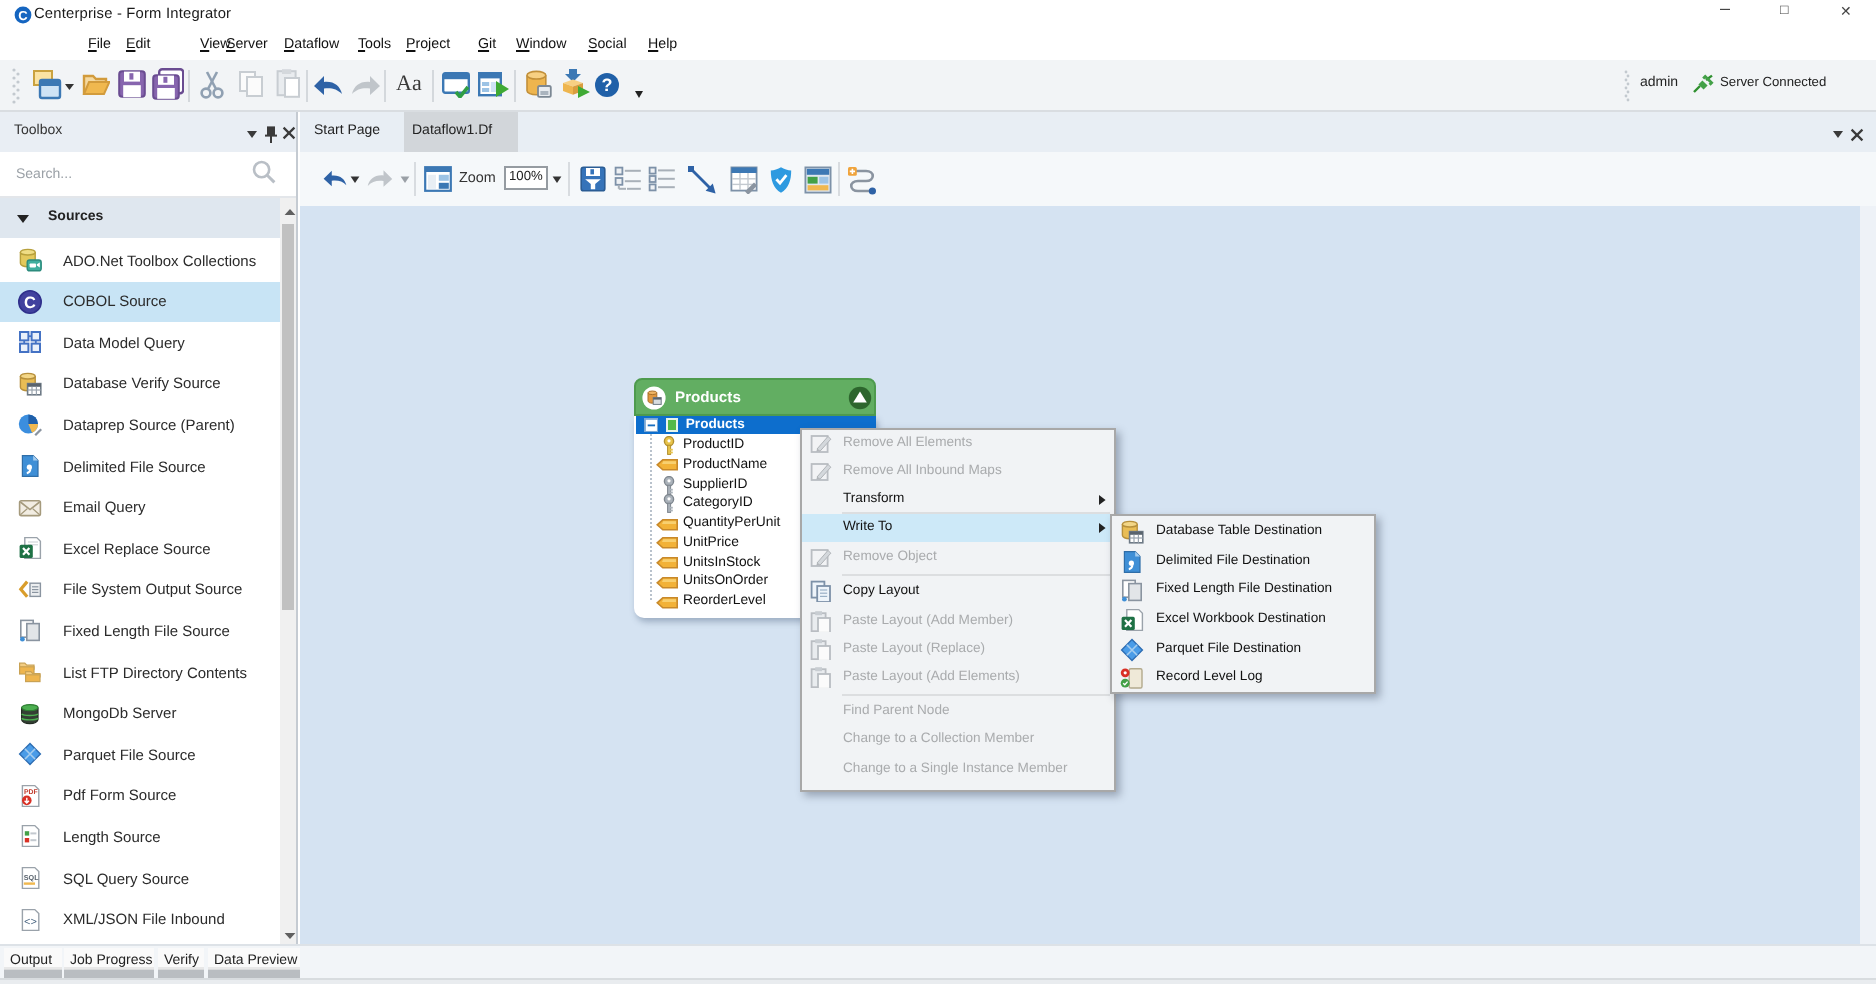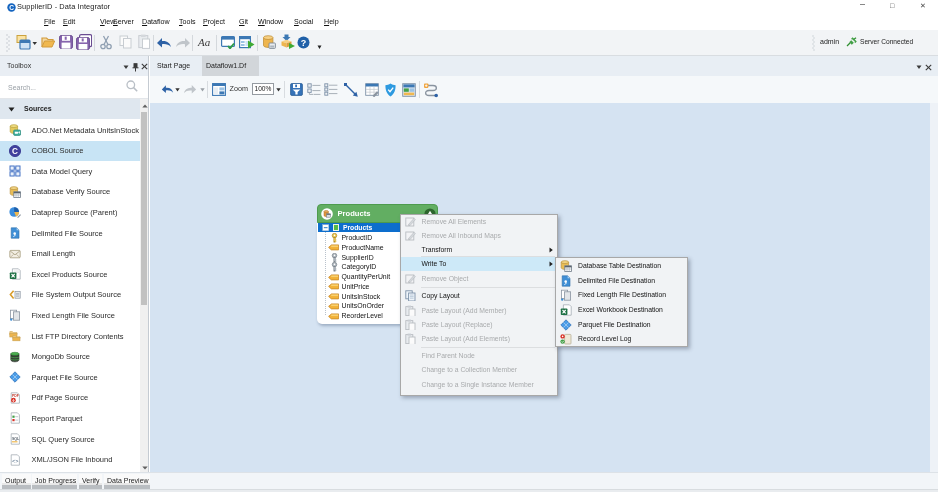--- a/index.html
+++ b/index.html
@@ -34,21 +34,21 @@
 #tbthumb { left:141px; width:6px; background:#c1c1c1; }
 
 #tabstrip { left:150px; top:56px; width:788px; height:20px; background:#e8eef4; }
 #tabactive { position:absolute; left:52px; top:0px; width:57px; height:20px; background:#d2d6da; }
 #tabstrip .tab { position:absolute; top:6px; font-size:7px; color:#222; }
 #dftoolbar { left:150px; top:76px; width:788px; height:27px; background:#f5f8fa; }
 .dfsep { position:absolute; top:5px; width:1px; height:17px; background:#d8dce0; }
 #canvas { left:150px; top:103px; width:788px; height:369px; background:#d5e3f2; }
 #rscroll { left:930px; top:103px; width:8px; height:369px; background:#eef2f7; }
 
-#node { position:absolute; left:167px; top:86px; width:121px; height:223px;margin-top:15px; }
+#node { position:absolute; left:167px; top:86px; width:121px; height:223px; }
 #nhead { position:absolute; left:0; top:0; width:121px; height:19px; background:#62ae62; border:1px solid #4e9b4e; border-radius:4px 4px 0 0; }
 #nbody { position:absolute; left:0; top:19px; width:121px; height:101px; background:#fff; border-radius:0 0 5px 5px; box-shadow:1px 2px 3px rgba(90,110,140,0.45); }
 #nrowsel { position:absolute; left:0.5px; top:19px; width:120px; height:8.6px; background:#0d6ecd; }
 .trow { position:absolute; left:0; height:9.8px; font-size:6.9px; color:#111; white-space:nowrap; }
 .trow .lbl { position:absolute; left:24.5px; top:1.0px; }
 
 .menu { position:absolute; background:#f1f3f5; border:1px solid #a8a8a8; box-shadow:2px 2px 4px rgba(60,70,90,0.4); }
 #cmenu { left:249.5px; top:110.5px; width:158px; height:182px; }
 #smenu { left:405px; top:154px; width:133px; height:90px; }
 .mi { position:absolute; left:0; width:100%; height:14.5px; }
@@ -64,21 +64,21 @@
 .btab span { position:absolute; left:3px; top:3px; font-size:7px; color:#222; white-space:nowrap; }
 </style>
 </head>
 <body>
 
 <div class="abs" id="titlebar"></div>
 <svg class="abs" style="left:7px;top:2.5px" width="9" height="9" viewBox="0 0 9 9">
     <circle cx="4.5" cy="4.5" r="4.2" fill="#1565c0"></circle>
     <text x="4.5" y="6.8" font-size="6.5" font-weight="bold" fill="#fff" text-anchor="middle" font-family="Liberation Sans">C</text>
   </svg>
-<div class="abs" id="titletxt">SupplierID - Data Integrator</div>
+<div class="abs" id="titletxt">Centerprise - Form Integrator</div>
 <div class="abs winbtn" style="left:860px;top:-1px;font-size:9px">–</div>
 <div class="abs winbtn" style="left:890px;font-size:7px;top:2px">□</div>
 <div class="abs winbtn" style="left:920px;font-size:7px;top:2px">✕</div>
 
 <div class="abs" id="menubar">
 <span style="left:8px"><u>F</u>ile</span>
 <span style="left:27px"><u>E</u>dit</span>
 <span style="left:64px"><u>V</u>iew</span>
 <span style="left:77px"><u>S</u>erver</span>
 <span style="left:106px"><u>D</u>ataflow</span>
@@ -182,21 +182,21 @@
 
 <svg class="abs" style="left:156px;top:37px" width="16" height="11" viewBox="0 0 16 11">
     <path d="M1 6 L6 1 L6 4 C11 3.5 14 6 15 10 C12.5 7.5 10 6.8 6 7.2 L6 10.5 Z" fill="#2e62a6"></path>
   </svg>
 
 <svg class="abs" style="left:175px;top:37px" width="16" height="11" viewBox="0 0 16 11">
     <path d="M15 6 L10 1 L10 4 C5 3.5 2 6 1 10 C3.5 7.5 6 6.8 10 7.2 L10 10.5 Z" fill="#c0c5ca"></path>
   </svg>
 <div class="tsep" style="left:192px"></div>
 
-<div class="abs" style="left:198px;top:36px;font-family:'Liberation Serif',serif;font-style:italic;font-size:11px;color:#3a3a3a">Aa</div>
+<div class="abs" style="left:198px;top:36px;font-family:'Liberation Serif',serif;font-size:11px;color:#3a3a3a">Aa</div>
 <div class="tsep" style="left:216px"></div>
 
 <svg class="abs" style="left:221px;top:36px" width="14" height="13" viewBox="0 0 14 13">
     <rect x="0.6" y="0.6" width="12.8" height="9.8" rx="1" fill="#fff" stroke="#3c78b4" stroke-width="1.2"></rect>
     <rect x="0.6" y="0.6" width="12.8" height="3" fill="#3c78b4"></rect>
     <path d="M7 10 L9 12.4 L13 7.5" stroke="#2f9e44" stroke-width="1.8" fill="none"></path>
   </svg>
 
 <svg class="abs" style="left:239px;top:36px" width="16" height="13" viewBox="0 0 16 13">
     <rect x="0.6" y="0.6" width="10.8" height="11" fill="#fff" stroke="#3c78b4" stroke-width="1.2"></rect>
@@ -266,21 +266,21 @@
 </div>
 <div id="tblist">
       <div class="tbitem" style="top:64.0px">
         <svg class="ic" viewBox="0 0 12 12">
           <path d="M1.2 2 L1.2 7.6 C1.2 8.6 2.8 9.4 4.9 9.4 C7 9.4 8.6 8.6 8.6 7.6 L8.6 2" fill="#e3c95c" stroke="#b7a03c" stroke-width="0.7"></path>
           <ellipse cx="4.9" cy="2.1" rx="3.7" ry="1.4" fill="#efdd85" stroke="#b7a03c" stroke-width="0.7"></ellipse>
           <rect x="4.6" y="6" width="7" height="5.4" rx="1.2" fill="#3fae9e" stroke="#2c8b7d" stroke-width="0.7"></rect>
           <rect x="5.8" y="7.7" width="3.2" height="2" rx="0.4" fill="#fff"></rect>
           <polygon points="9.4,8.1 10.9,7.2 10.9,9.7 9.4,8.8" fill="#fff"></polygon>
         </svg>
-        <span class="txt">ADO.Net Metadata UnitsInStock</span>
+        <span class="txt">ADO.Net Toolbox Collections</span>
       </div>
 <div class="tbitem sel" style="top:84.6px">
         <svg class="ic" viewBox="0 0 12 12">
           <circle cx="6" cy="6" r="5.6" fill="#41419e"></circle>
           <circle cx="6" cy="6" r="5.6" fill="none" stroke="#30308c" stroke-width="0.8"></circle>
           <text x="6" y="8.9" font-size="8.2" font-weight="bold" fill="#fff" text-anchor="middle" font-family="Liberation Sans">C</text>
         </svg>
         <span class="txt">COBOL Source</span>
       </div>
 <div class="tbitem" style="top:105.2px">
@@ -330,33 +330,33 @@
           <path d="M6.2 7.6 C6.1 8.8 5.3 9.4 4.4 9.6" stroke="#fff" stroke-width="1" fill="none"></path>
         </svg>
         <span class="txt">Delimited File Source</span>
       </div>
 <div class="tbitem" style="top:187.6px">
         <svg class="ic" viewBox="0 0 12 12">
           <rect x="0.8" y="2.4" width="10.4" height="7.4" rx="0.9" fill="#f2ede2" stroke="#a59a7c" stroke-width="0.8"></rect>
           <path d="M1.2 3 L6 6.8 L10.8 3" fill="none" stroke="#a59a7c" stroke-width="0.8"></path>
           <path d="M1.2 9.4 L4.6 6.4 M10.8 9.4 L7.4 6.4" fill="none" stroke="#a59a7c" stroke-width="0.6"></path>
         </svg>
-        <span class="txt">Email Length</span>
+        <span class="txt">Email Query</span>
       </div>
 <div class="tbitem" style="top:208.2px">
         <svg class="ic" viewBox="0 0 12 12">
           <path d="M3.4 0.8 L9.4 0.8 L11.2 2.6 L11.2 11.2 L3.4 11.2 Z" fill="#fff" stroke="#9aa2aa" stroke-width="0.7"></path>
           <g stroke="#c9cdd2" stroke-width="0.5">
             <line x1="5" y1="3" x2="10" y2="3"></line>
             <line x1="5" y1="4.4" x2="10" y2="4.4"></line>
           </g>
           <rect x="0.8" y="4.4" width="6.6" height="6.6" rx="0.8" fill="#1e7145"></rect>
           <path d="M2.5 6 L5.7 9.4 M5.7 6 L2.5 9.4" stroke="#fff" stroke-width="1.1"></path>
         </svg>
-        <span class="txt">Excel Products Source</span>
+        <span class="txt">Excel Replace Source</span>
       </div>
 <div class="tbitem" style="top:228.8px">
         <svg class="ic" viewBox="0 0 12 12">
           <polyline points="4.6,1.8 1.4,5.6 4.6,9.4" fill="none" stroke="#d99d2b" stroke-width="1.6"></polyline>
           <rect x="6" y="2.6" width="5.2" height="6.6" fill="#eceef0" stroke="#8a94a0" stroke-width="0.7"></rect>
           <g stroke="#8a94a0" stroke-width="0.6">
             <line x1="7" y1="4.4" x2="10.2" y2="4.4"></line>
             <line x1="7" y1="5.8" x2="10.2" y2="5.8"></line>
             <line x1="7" y1="7.2" x2="10.2" y2="7.2"></line>
           </g>
@@ -380,47 +380,47 @@
         </svg>
         <span class="txt">List FTP Directory Contents</span>
       </div>
 <div class="tbitem" style="top:290.6px">
         <svg class="ic" viewBox="0 0 12 12">
           <path d="M1.8 2.8 L1.8 8.8 C1.8 9.9 3.6 10.8 5.9 10.8 C8.2 10.8 10 9.9 10 8.8 L10 2.8" fill="#343f34" stroke="#222b22" stroke-width="0.6"></path>
           <ellipse cx="5.9" cy="2.8" rx="4.1" ry="1.5" fill="#4caf50" stroke="#2e7d32" stroke-width="0.6"></ellipse>
           <path d="M1.8 6 C3 7 8.8 7 10 6" stroke="#4caf50" stroke-width="0.7" fill="none"></path>
           <path d="M1.8 8.2 C3 9.2 8.8 9.2 10 8.2" stroke="#4caf50" stroke-width="0.7" fill="none"></path>
         </svg>
-        <span class="txt">MongoDb Source</span>
+        <span class="txt">MongoDb Server</span>
       </div>
 <div class="tbitem" style="top:311.2px">
         <svg class="ic" viewBox="0 0 12 12">
           <polygon points="6,0.8 11.2,6 6,11.2 0.8,6" fill="#4a9ce8" stroke="#2d6db3" stroke-width="0.7"></polygon>
           <path d="M3.4 3.4 L8.6 8.6 M8.6 3.4 L3.4 8.6" stroke="#a6cdee" stroke-width="0.8"></path>
         </svg>
         <span class="txt">Parquet File Source</span>
       </div>
 <div class="tbitem" style="top:331.8px">
         <svg class="ic" viewBox="0 0 12 12">
           <path d="M2.2 0.8 L8.4 0.8 L10.4 2.8 L10.4 11.2 L2.2 11.2 Z" fill="#fff" stroke="#9aa2aa" stroke-width="0.7"></path>
           <text x="3" y="4.8" font-size="3.4" font-weight="bold" fill="#c0392b" font-family="Liberation Sans">PDF</text>
           <circle cx="4.4" cy="8.2" r="2.4" fill="#d93025"></circle>
           <path d="M4.4 6.9 L4.4 9.5 M3.3 8.4 L4.4 9.5 L5.5 8.4" stroke="#fff" stroke-width="0.7" fill="none"></path>
         </svg>
-        <span class="txt">Pdf Page Source</span>
+        <span class="txt">Pdf Form Source</span>
       </div>
 <div class="tbitem" style="top:352.4px">
         <svg class="ic" viewBox="0 0 12 12">
           <path d="M2.2 0.8 L8.4 0.8 L10.4 2.8 L10.4 11.2 L2.2 11.2 Z" fill="#fff" stroke="#9aa2aa" stroke-width="0.7"></path>
           <rect x="3.4" y="3.6" width="2.2" height="2.2" fill="#43a047"></rect>
           <rect x="6.2" y="4.2" width="3" height="1" fill="#c3c9cf"></rect>
           <rect x="3.4" y="7" width="2.2" height="2.2" fill="#d93025"></rect>
           <rect x="6.2" y="7.6" width="3" height="1" fill="#c3c9cf"></rect>
         </svg>
-        <span class="txt">Report Parquet</span>
+        <span class="txt">Length Source</span>
       </div>
 <div class="tbitem" style="top:373.0px">
         <svg class="ic" viewBox="0 0 12 12">
           <path d="M2.2 0.8 L8.4 0.8 L10.4 2.8 L10.4 11.2 L2.2 11.2 Z" fill="#fff" stroke="#9aa2aa" stroke-width="0.7"></path>
           <text x="2.9" y="6.8" font-size="3.6" font-weight="bold" fill="#5a646e" font-family="Liberation Sans">SQL</text>
           <rect x="2.9" y="8.2" width="5.6" height="1.2" fill="#f0b84f"></rect>
         </svg>
         <span class="txt">SQL Query Source</span>
       </div>
 <div class="tbitem" style="top:393.6px">

